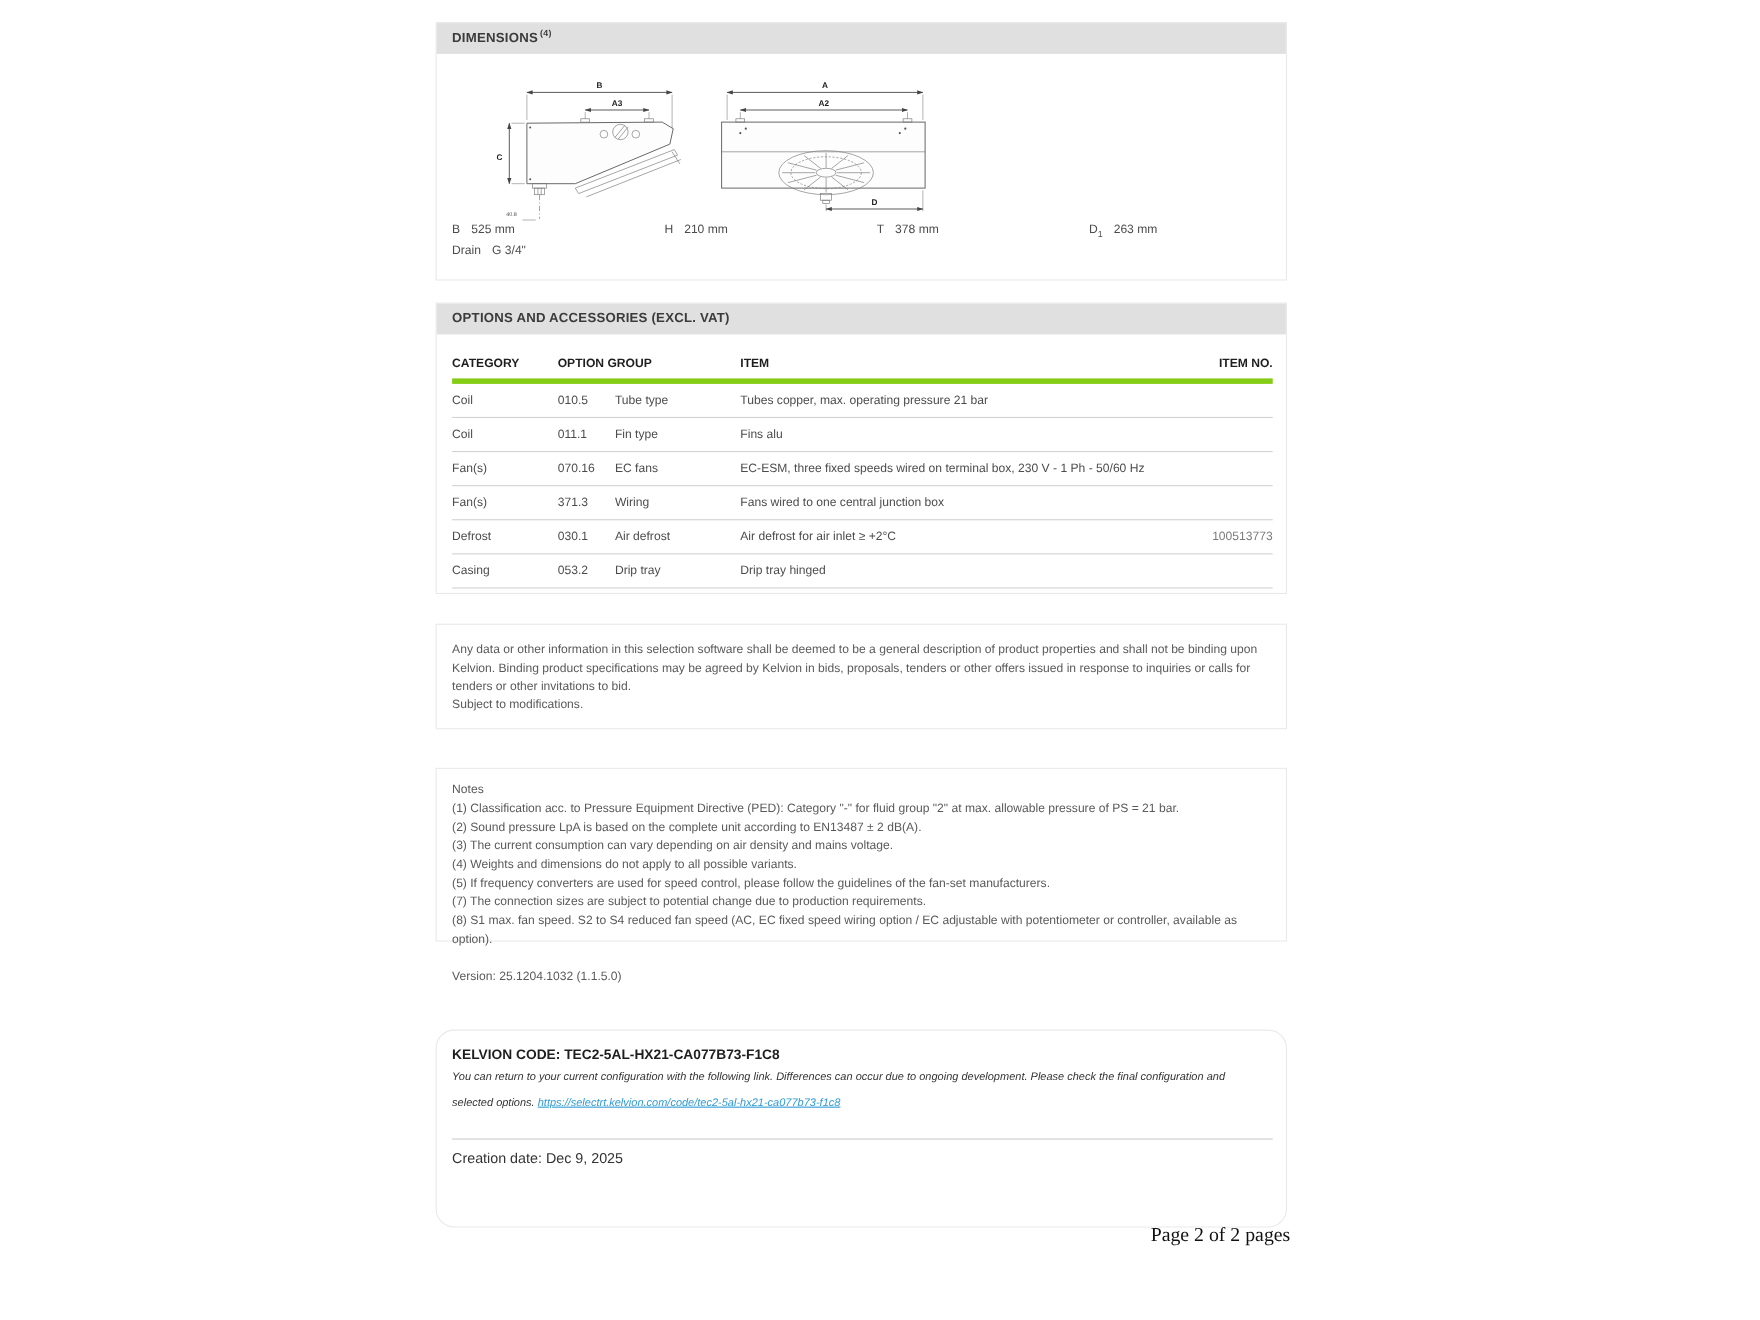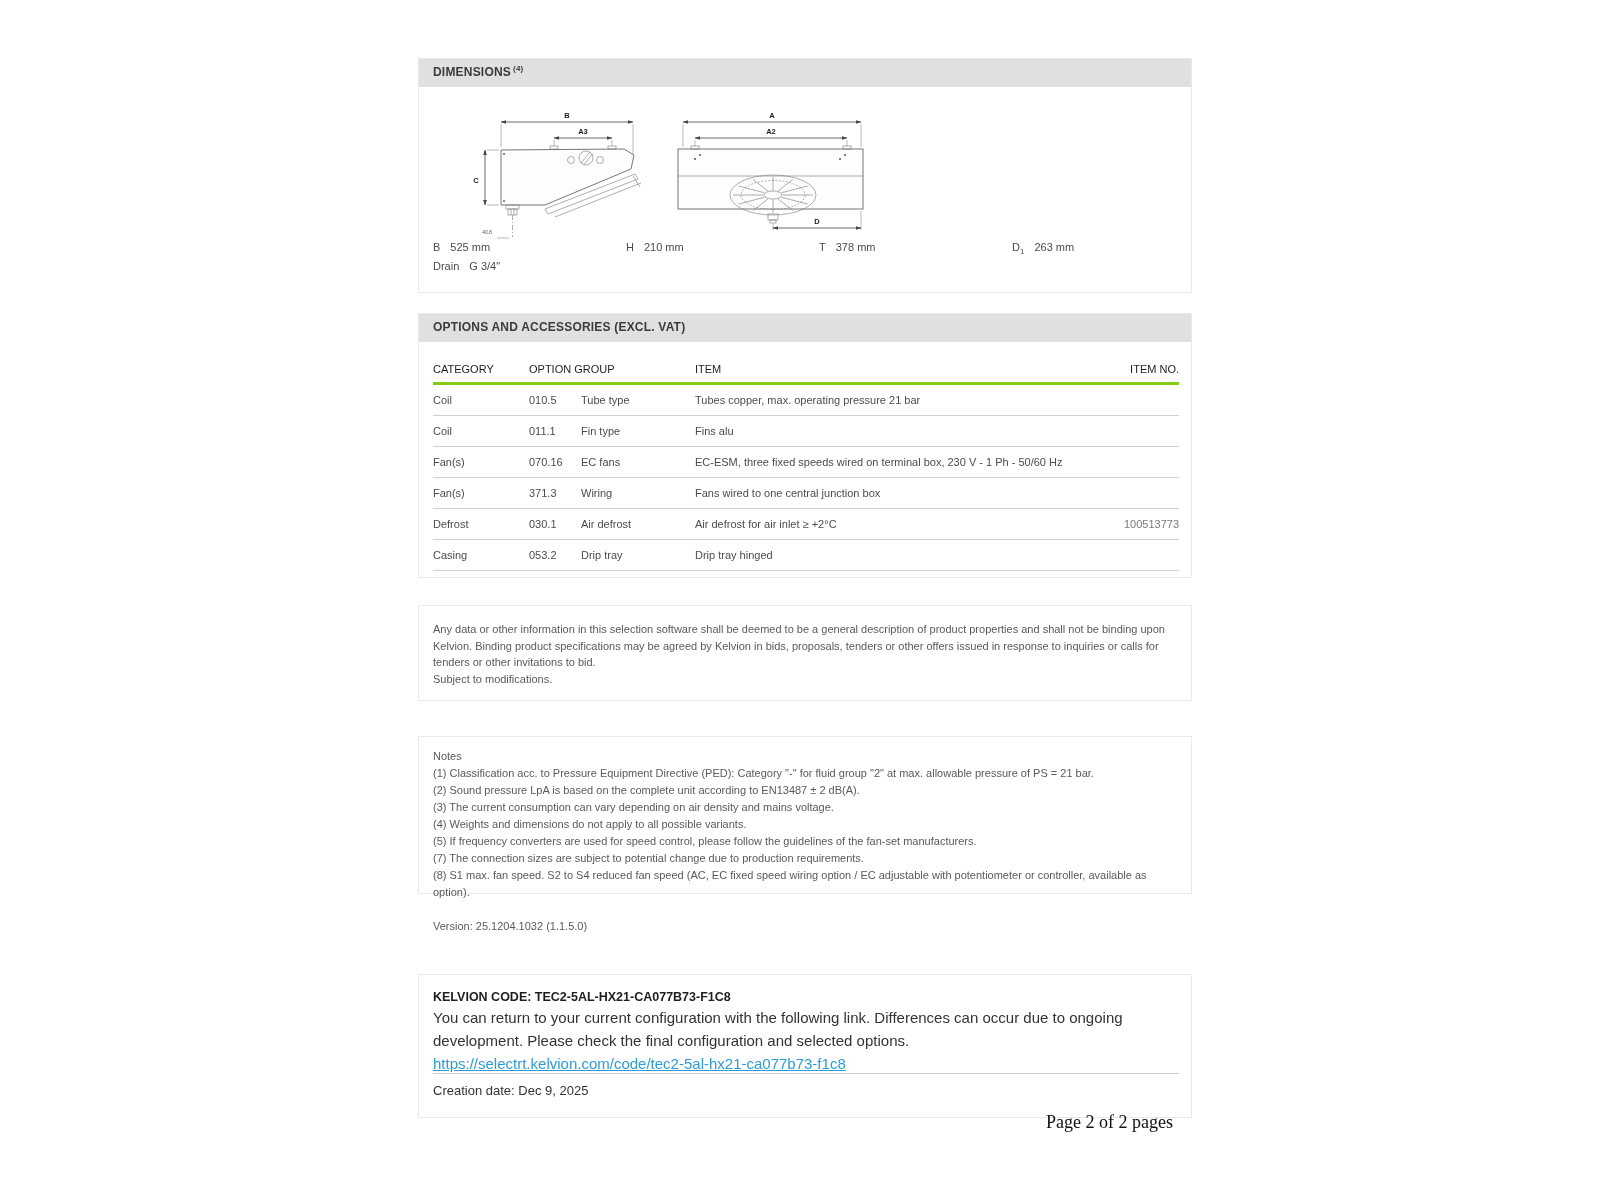--- a/index.html
+++ b/index.html
@@ -1,22 +1,22 @@
 <!DOCTYPE html>
 <html><head>
 <meta charset="utf-8">
 <style>
   html,body { margin:0; padding:0; background:#fff; }
   .page {
     position:relative; width:1600px; height:1200px; background:#ffffff;
     font-family:"Liberation Sans", sans-serif; overflow:hidden;
   }
   .panel {
-    position:absolute; left:418px; width:774px; background:#fff;
-    border:1px solid #e9e9e9; box-sizing:border-box;margin-top:38px;
+    position:absolute; left:396px; width:774px; background:#fff;
+    border:1px solid #e9e9e9; box-sizing:border-box;
   }
   .panel-header {
     height:28px; background:#e0e0e0; display:flex; align-items:flex-start;
     padding:6px 14px 0 14px; box-sizing:border-box;
     font-size:12px; font-weight:bold; color:#3b3b3b; letter-spacing:.2px;
   }
   .panel-header sup { font-size:8px; font-weight:bold; margin-left:2px; line-height:1; }
 
   
   #sec-dimensions { top:20px; height:235px; }
@@ -34,36 +34,36 @@
   .drain-row .dim-letter { margin-right:10px; }
 
   
   #sec-options { top:275px; height:265px; }
   .options-table { position:absolute; left:14px; right:12px; top:42px; }
   .t-row {
     display:grid; grid-template-columns:96px 52px 114px 1fr 110px;
     align-items:center; height:30px; border-bottom:1px solid #d2d2d2;
     font-size:11px; color:#4c4c4c;
   }
-  .t-row.t-head { height:26px; border-bottom:3px solid #84cc16; font-weight:normal; color:#1e1e1e; }
+  .t-row.t-head { height:26px; border-bottom:5px solid #84cc16; font-weight:bold; color:#1e1e1e; }
   .t-head .th-group { grid-column:2 / span 2; }
   .col-right { text-align:right; }
   .item-no { color:#7a7a7a; }
 
   
   #sec-disclaimer { top:567px; height:96px; padding:15px 14px; font-size:11px; color:#5a5a5a; line-height:16.5px; }
 
   
   #sec-notes { top:698px; height:158px; padding:11px 14px; font-size:11px; color:#5a5a5a; line-height:17px; box-sizing:border-box; }
   .notes-spacer { height:17px; }
 
   
-  #sec-kelvion { top:936px; height:144px; }
+  #sec-kelvion { top:936px; height:180px;border-radius:17px; }
   .kelvion-title { position:absolute; left:14px; top:15px; font-size:12.5px; font-weight:bold; color:#1e1e1e; }
-  .kelvion-body { position:absolute; left:14px; right:40px; top:31px; font-size:15px; color:#333; line-height:23px; }
+  .kelvion-body { position:absolute; left:14px; right:40px; top:31px; font-size:10px; color:#333; line-height:23px;font-style:italic; }
   .kelvion-body a { color:#2e9bd6; text-decoration:underline; }
   .kelvion-divider { position:absolute; left:14px; right:12px; top:98px; border-top:1px solid #cccccc; }
   .creation-date { position:absolute; left:14px; top:108px; font-size:13px; color:#333;text-align:center; }
 
   
   .footer-page {
     position:absolute; right:427px; top:1112px;
     font-family:"Liberation Serif", serif; font-size:18px; color:#111;
   }
 </style>

